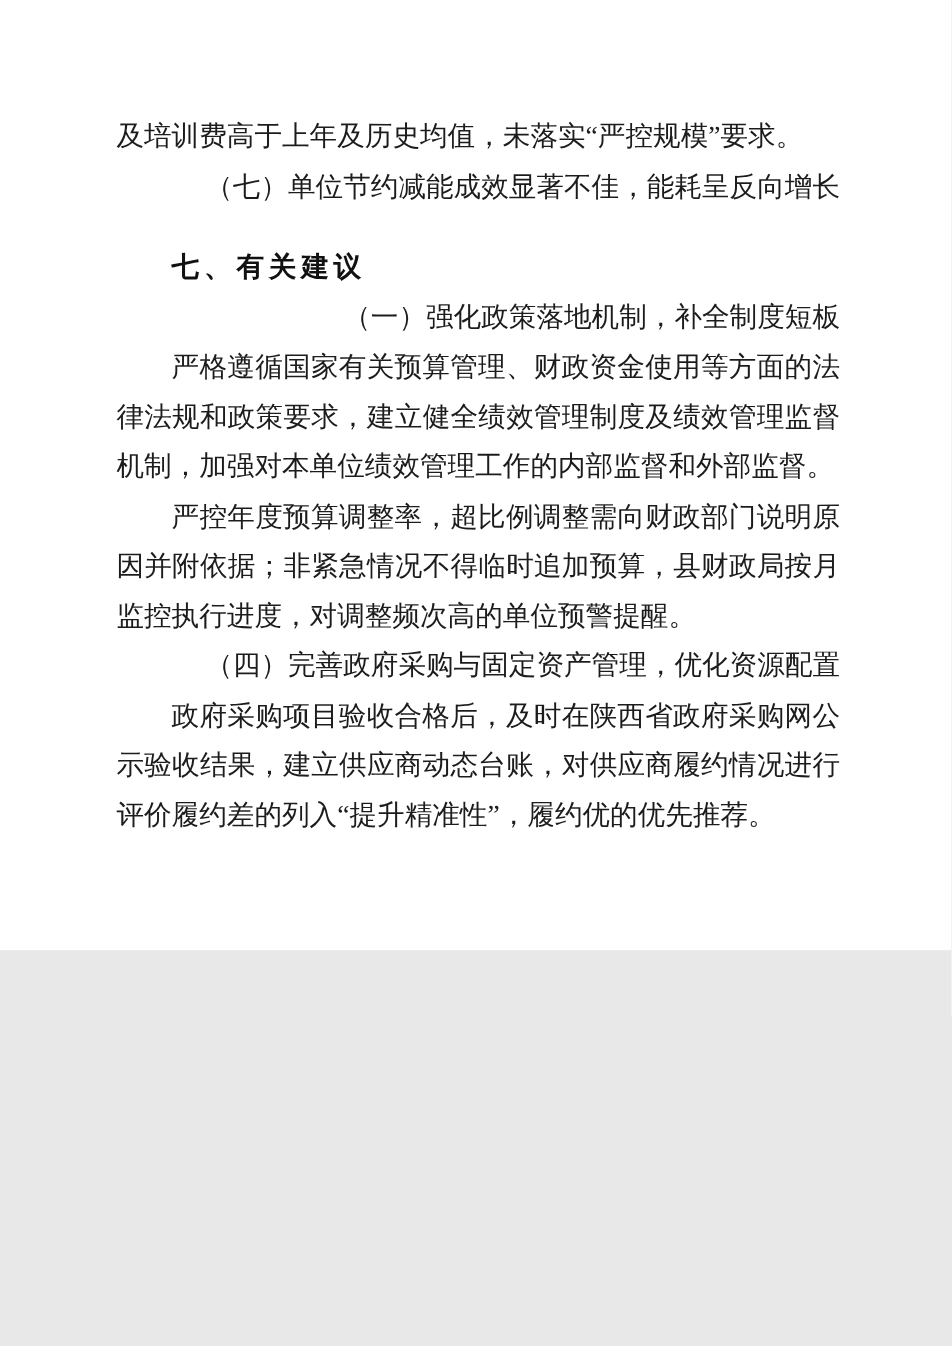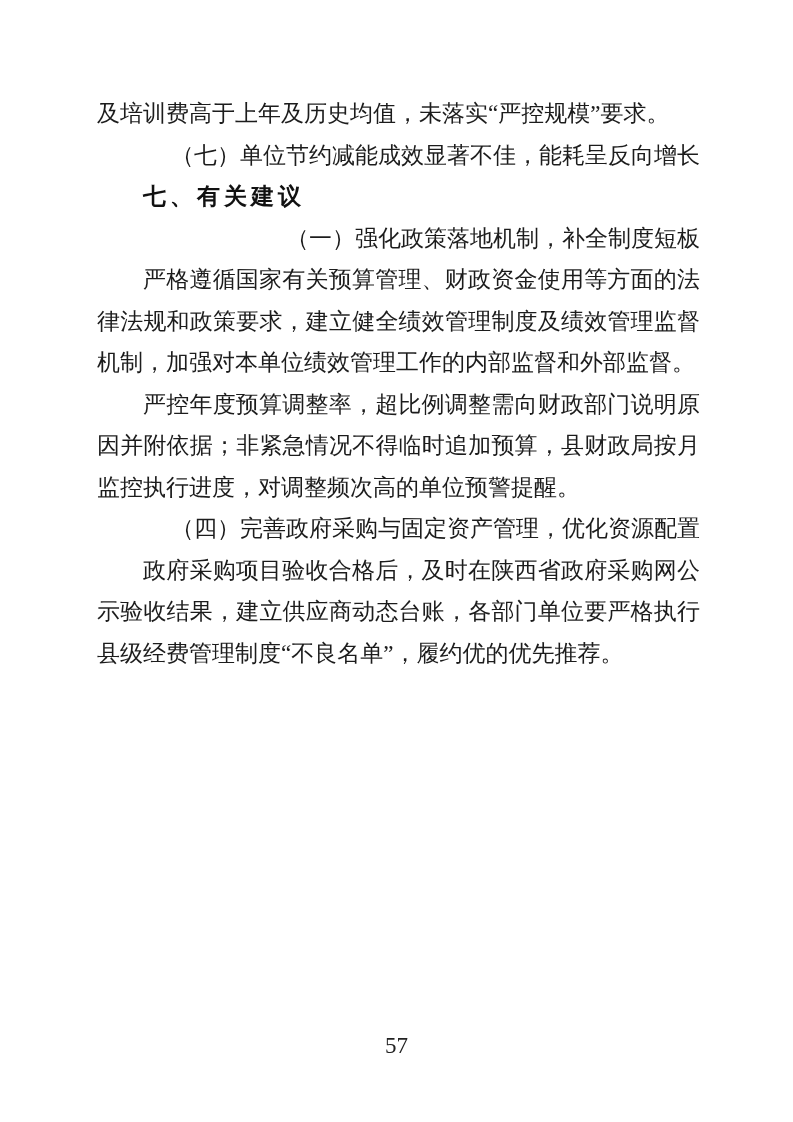--- a/index.html
+++ b/index.html
@@ -4,21 +4,21 @@
 <title>Document Page</title>
 <style>
   html, body {
     margin: 0;
     padding: 0;
     background: #e8e8e8;
   }
   .page {
     position: relative;
     width: 793px;
-    height: 1122px;
+    height: 792px;
     margin: 0 auto;
     background: #ffffff;
     overflow: hidden;
     font-family: "Liberation Serif", serif;
   }
   .content {
     position: absolute;
     left: 97px;
     top: 93px;
     width: 603px;
@@ -43,20 +43,21 @@
     text-align: right;
     color: #1c1c1c;
   }
   p.hei-heading {
     text-indent: 2em;
     text-align: left;
     font-family: "Liberation Sans", sans-serif;
     font-weight: bold;
     letter-spacing: 4px;
     color: #111111;
+    margin-top: 26px;
   }
   .page-number {
     position: absolute;
     top: 1035px;
     left: 0;
     width: 100%;
     text-align: center;
     font-family: "Liberation Serif", serif;
     font-size: 23px;
     line-height: 22px;
@@ -68,17 +69,17 @@
 
 <div class="page">
   <div class="content">
     <p class="body-para">及培训费高于上年及历史均值，未落实“严控规模”要求。</p>
     <p class="kai-heading">（七）单位节约减能成效显著不佳，能耗呈反向增长</p>
     <p class="hei-heading">七、有关建议</p>
     <p class="kai-heading">（一）强化政策落地机制，补全制度短板</p>
     <p class="body-para indent">严格遵循国家有关预算管理、财政资金使用等方面的法律法规和政策要求，建立健全绩效管理制度及绩效管理监督机制，加强对本单位绩效管理工作的内部监督和外部监督。</p>
     <p class="body-para indent">严控年度预算调整率，超比例调整需向财政部门说明原因并附依据；非紧急情况不得临时追加预算，县财政局按月监控执行进度，对调整频次高的单位预警提醒。</p>
     <p class="kai-heading">（四）完善政府采购与固定资产管理，优化资源配置</p>
-    <p class="body-para indent">政府采购项目验收合格后，及时在陕西省政府采购网公示验收结果，建立供应商动态台账，各部门单位要严格执行县级经费管理制度“不良名单”，履约优的优先推荐。</p>
+    <p class="body-para indent">政府采购项目验收合格后，及时在陕西省政府采购网公示验收结果，建立供应商动态台账，对供应商履约情况进行评价履约差的列入“提升精准性”，履约优的优先推荐。</p>
   </div>
 
   <div class="page-number">57</div>
 </div>
 
 </body></html>

